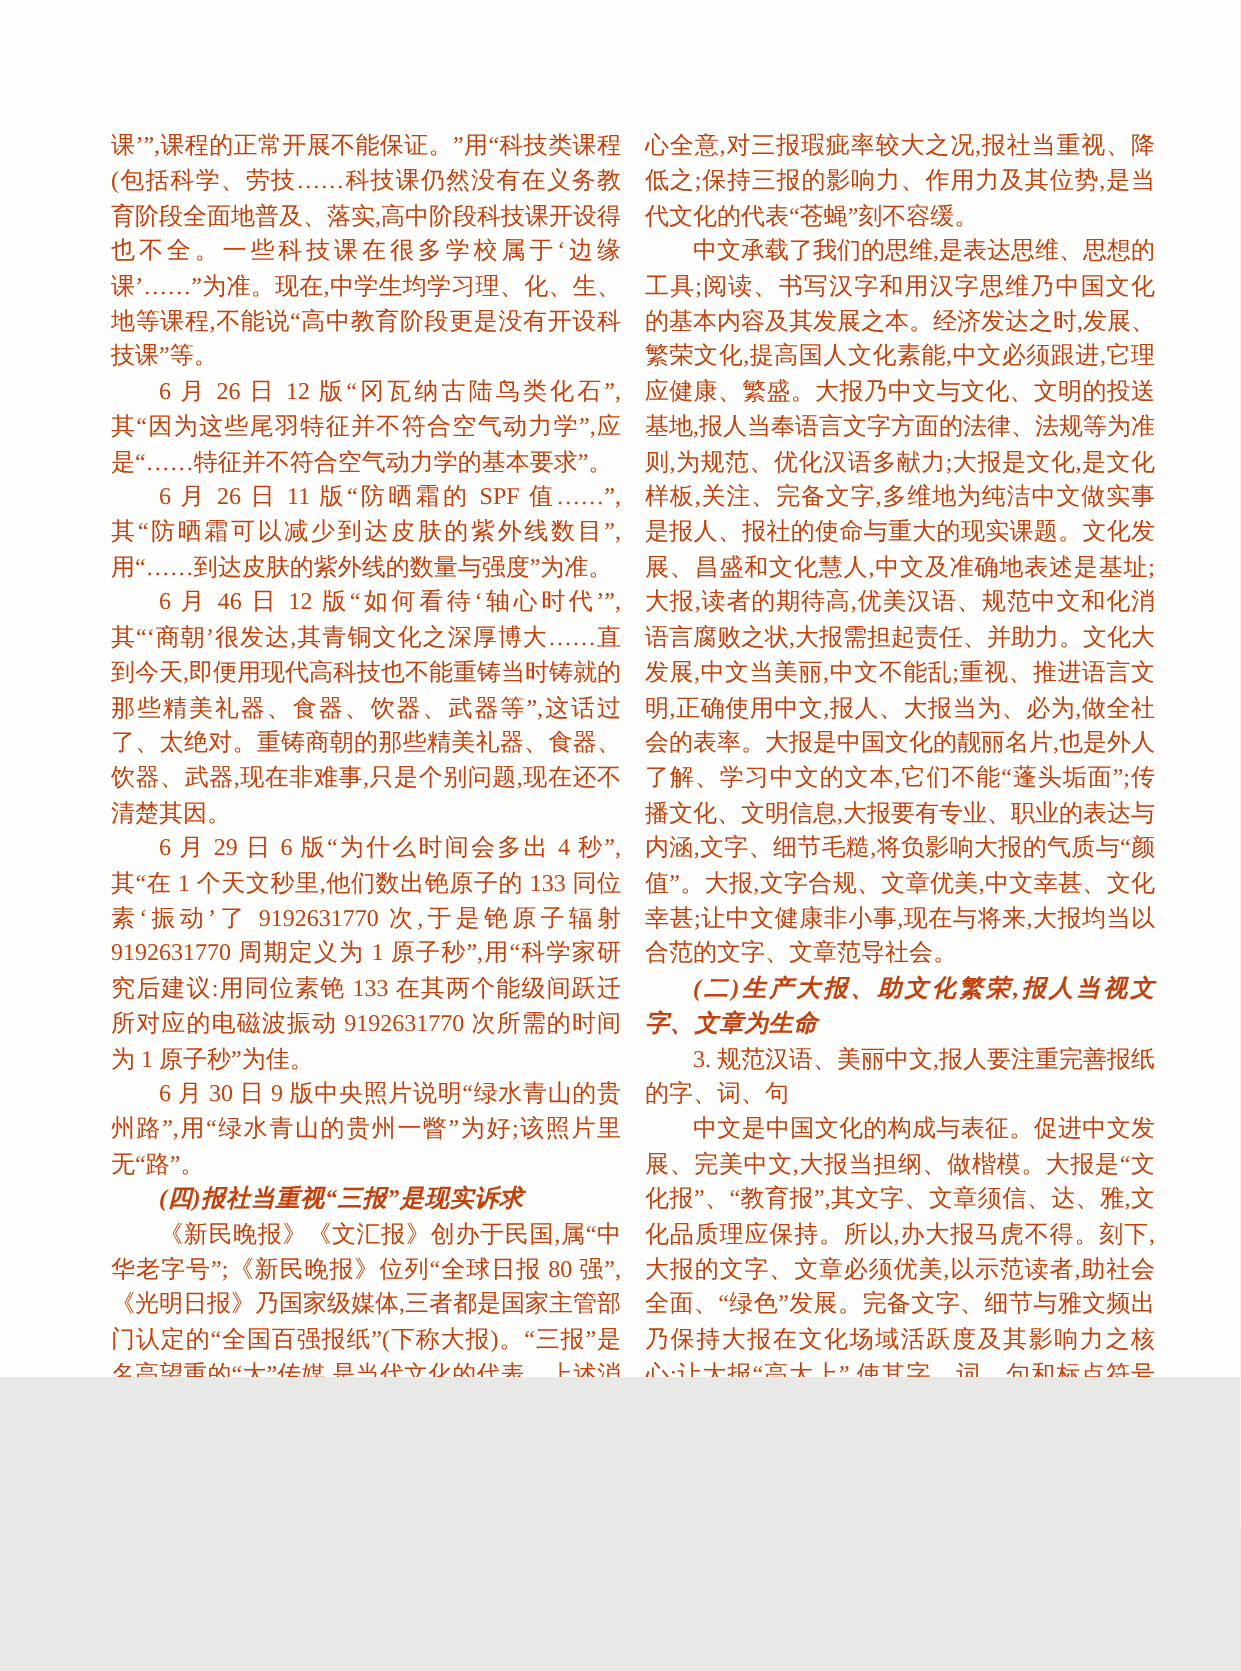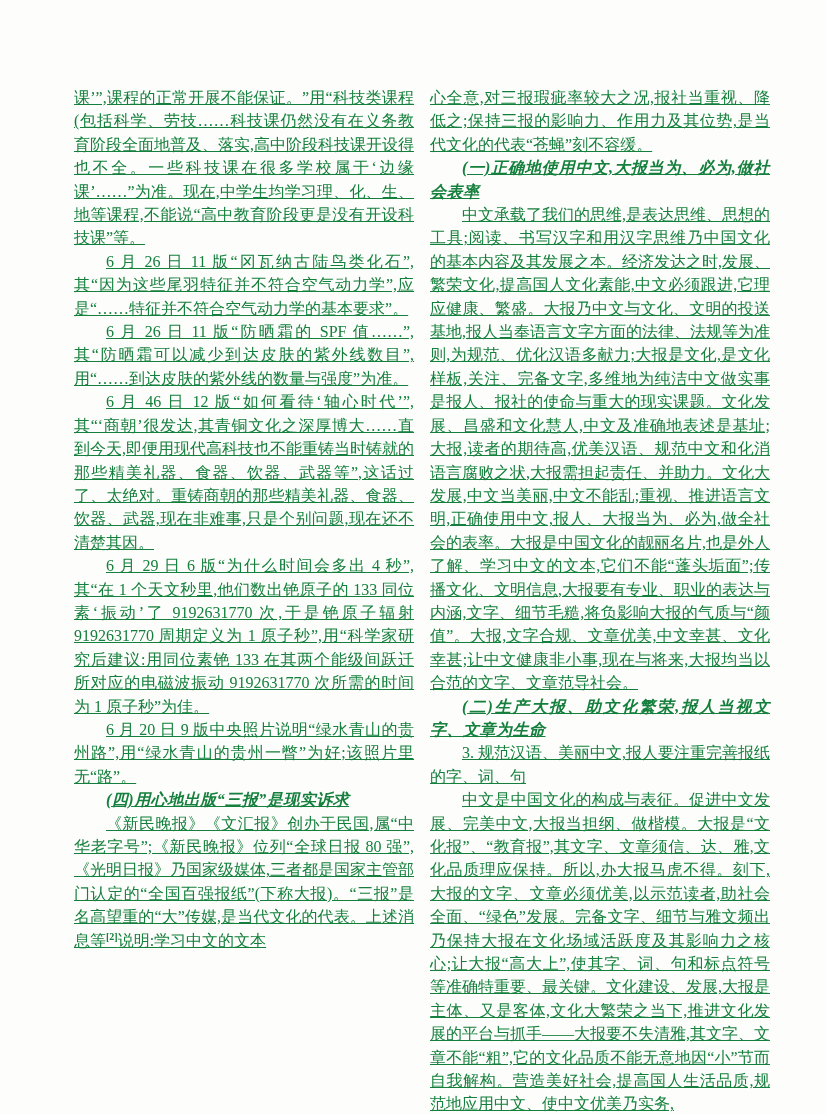--- a/index.html
+++ b/index.html
@@ -3,29 +3,28 @@
 <meta charset="utf-8">
 <style>
   html, body {
     margin: 0;
     padding: 0;
     background: #e8e8e6;
   }
   .page {
     position: relative;
     width: 827px;
-    height: 1114px;
+    height: 918px;
     margin: 0 auto;
     background: #fdfdfb;
     box-sizing: border-box;
     padding: 86px 57px 0 74px;
     font-family: "Liberation Serif", "DejaVu Serif", serif;
-    color: #15803d;
+    color: #c2410c;
     overflow: hidden;
-    text-decoration: underline;
   }
   .columns {
     display: flex;
     gap: 16px;
   }
   .column {
     width: 340px;
     font-size: 16px;
     line-height: 23.4px;
     text-align: justify;
@@ -56,32 +55,31 @@
   }
 </style>
 </head>
 <body>
 
 <div class="page">
   <div class="columns">
 
     <div class="column">
       <p class="cont">课’”,课程的正常开展不能保证。”用“科技类课程(包括科学、劳技……科技课仍然没有在义务教育阶段全面地普及、落实,高中阶段科技课开设得也不全。一些科技课在很多学校属于‘边缘课’……”为准。现在,中学生均学习理、化、生、地等课程,不能说“高中教育阶段更是没有开设科技课”等。</p>
-      <p class="indent">6 月 26 日 11 版“冈瓦纳古陆鸟类化石”,其“因为这些尾羽特征并不符合空气动力学”,应是“……特征并不符合空气动力学的基本要求”。</p>
+      <p class="indent">6 月 26 日 12 版“冈瓦纳古陆鸟类化石”,其“因为这些尾羽特征并不符合空气动力学”,应是“……特征并不符合空气动力学的基本要求”。</p>
       <p class="indent">6 月 26 日 11 版“防晒霜的 SPF 值……”,其“防晒霜可以减少到达皮肤的紫外线数目”,用“……到达皮肤的紫外线的数量与强度”为准。</p>
       <p class="indent">6 月 46 日 12 版“如何看待‘轴心时代’”,其“‘商朝’很发达,其青铜文化之深厚博大……直到今天,即便用现代高科技也不能重铸当时铸就的那些精美礼器、食器、饮器、武器等”,这话过了、太绝对。重铸商朝的那些精美礼器、食器、饮器、武器,现在非难事,只是个别问题,现在还不清楚其因。</p>
       <p class="indent">6 月 29 日 6 版“为什么时间会多出 4 秒”,其“在 1 个天文秒里,他们数出铯原子的 133 同位素‘振动’了 9192631770 次,于是铯原子辐射 9192631770 周期定义为 1 原子秒”,用“科学家研究后建议:用同位素铯 133 在其两个能级间跃迁所对应的电磁波振动 9192631770 次所需的时间为 1 原子秒”为佳。</p>
-      <p class="indent">6 月 20 日 9 版中央照片说明“绿水青山的贵州路”,用“绿水青山的贵州一瞥”为好;该照片里无“路”。</p>
-      <p class="subsection-heading">(四)用心地出版“三报”是现实诉求</p>
+      <p class="indent">6 月 30 日 9 版中央照片说明“绿水青山的贵州路”,用“绿水青山的贵州一瞥”为好;该照片里无“路”。</p>
+      <p class="subsection-heading">(四)报社当重视“三报”是现实诉求</p>
       <p class="indent"><span>《新民晚报》《文汇报》创办于民国,属“中华老字号”;《新民晚报》位列“全球日报 80 强”,《光明日报》乃国家级媒体,三者都是国家主管部门认定的“全国百强报纸”(下称大报)。“三报”是名高望重的“大”传媒,是当代文化的代表。上述消息等</span><sup class="fnref">[2]</sup><span>说明:学习中文的文本</span></p>
     </div>
 
     <div class="column">
       <p class="cont">心全意,对三报瑕疵率较大之况,报社当重视、降低之;保持三报的影响力、作用力及其位势,是当代文化的代表“苍蝇”刻不容缓。</p>
-      <p class="subsection-heading">(一)正确地使用中文,大报当为、必为,做社会表率</p>
       <p class="indent">中文承载了我们的思维,是表达思维、思想的工具;阅读、书写汉字和用汉字思维乃中国文化的基本内容及其发展之本。经济发达之时,发展、繁荣文化,提高国人文化素能,中文必须跟进,它理应健康、繁盛。大报乃中文与文化、文明的投送基地,报人当奉语言文字方面的法律、法规等为准则,为规范、优化汉语多献力;大报是文化,是文化样板,关注、完备文字,多维地为纯洁中文做实事是报人、报社的使命与重大的现实课题。文化发展、昌盛和文化慧人,中文及准确地表述是基址;大报,读者的期待高,优美汉语、规范中文和化消语言腐败之状,大报需担起责任、并助力。文化大发展,中文当美丽,中文不能乱;重视、推进语言文明,正确使用中文,报人、大报当为、必为,做全社会的表率。大报是中国文化的靓丽名片,也是外人了解、学习中文的文本,它们不能“蓬头垢面”;传播文化、文明信息,大报要有专业、职业的表达与内涵,文字、细节毛糙,将负影响大报的气质与“颜值”。大报,文字合规、文章优美,中文幸甚、文化幸甚;让中文健康非小事,现在与将来,大报均当以合范的文字、文章范导社会。</p>
       <p class="subsection-heading">(二)生产大报、助文化繁荣,报人当视文字、文章为生命</p>
       <p class="indent">3. 规范汉语、美丽中文,报人要注重完善报纸的字、词、句</p>
       <p class="indent">中文是中国文化的构成与表征。促进中文发展、完美中文,大报当担纲、做楷模。大报是“文化报”、“教育报”,其文字、文章须信、达、雅,文化品质理应保持。所以,办大报马虎不得。刻下,大报的文字、文章必须优美,以示范读者,助社会全面、“绿色”发展。完备文字、细节与雅文频出乃保持大报在文化场域活跃度及其影响力之核心;让大报“高大上”,使其字、词、句和标点符号等准确特重要、最关键。文化建设、发展,大报是主体、又是客体,文化大繁荣之当下,推进文化发展的平台与抓手——大报要不失清雅,其文字、文章不能“粗”,它的文化品质不能无意地因“小”节而自我解构。营造美好社会,提高国人生活品质,规范地应用中文、使中文优美乃实务,</p>
 
     </div>
 
   </div>
 </div>
 

